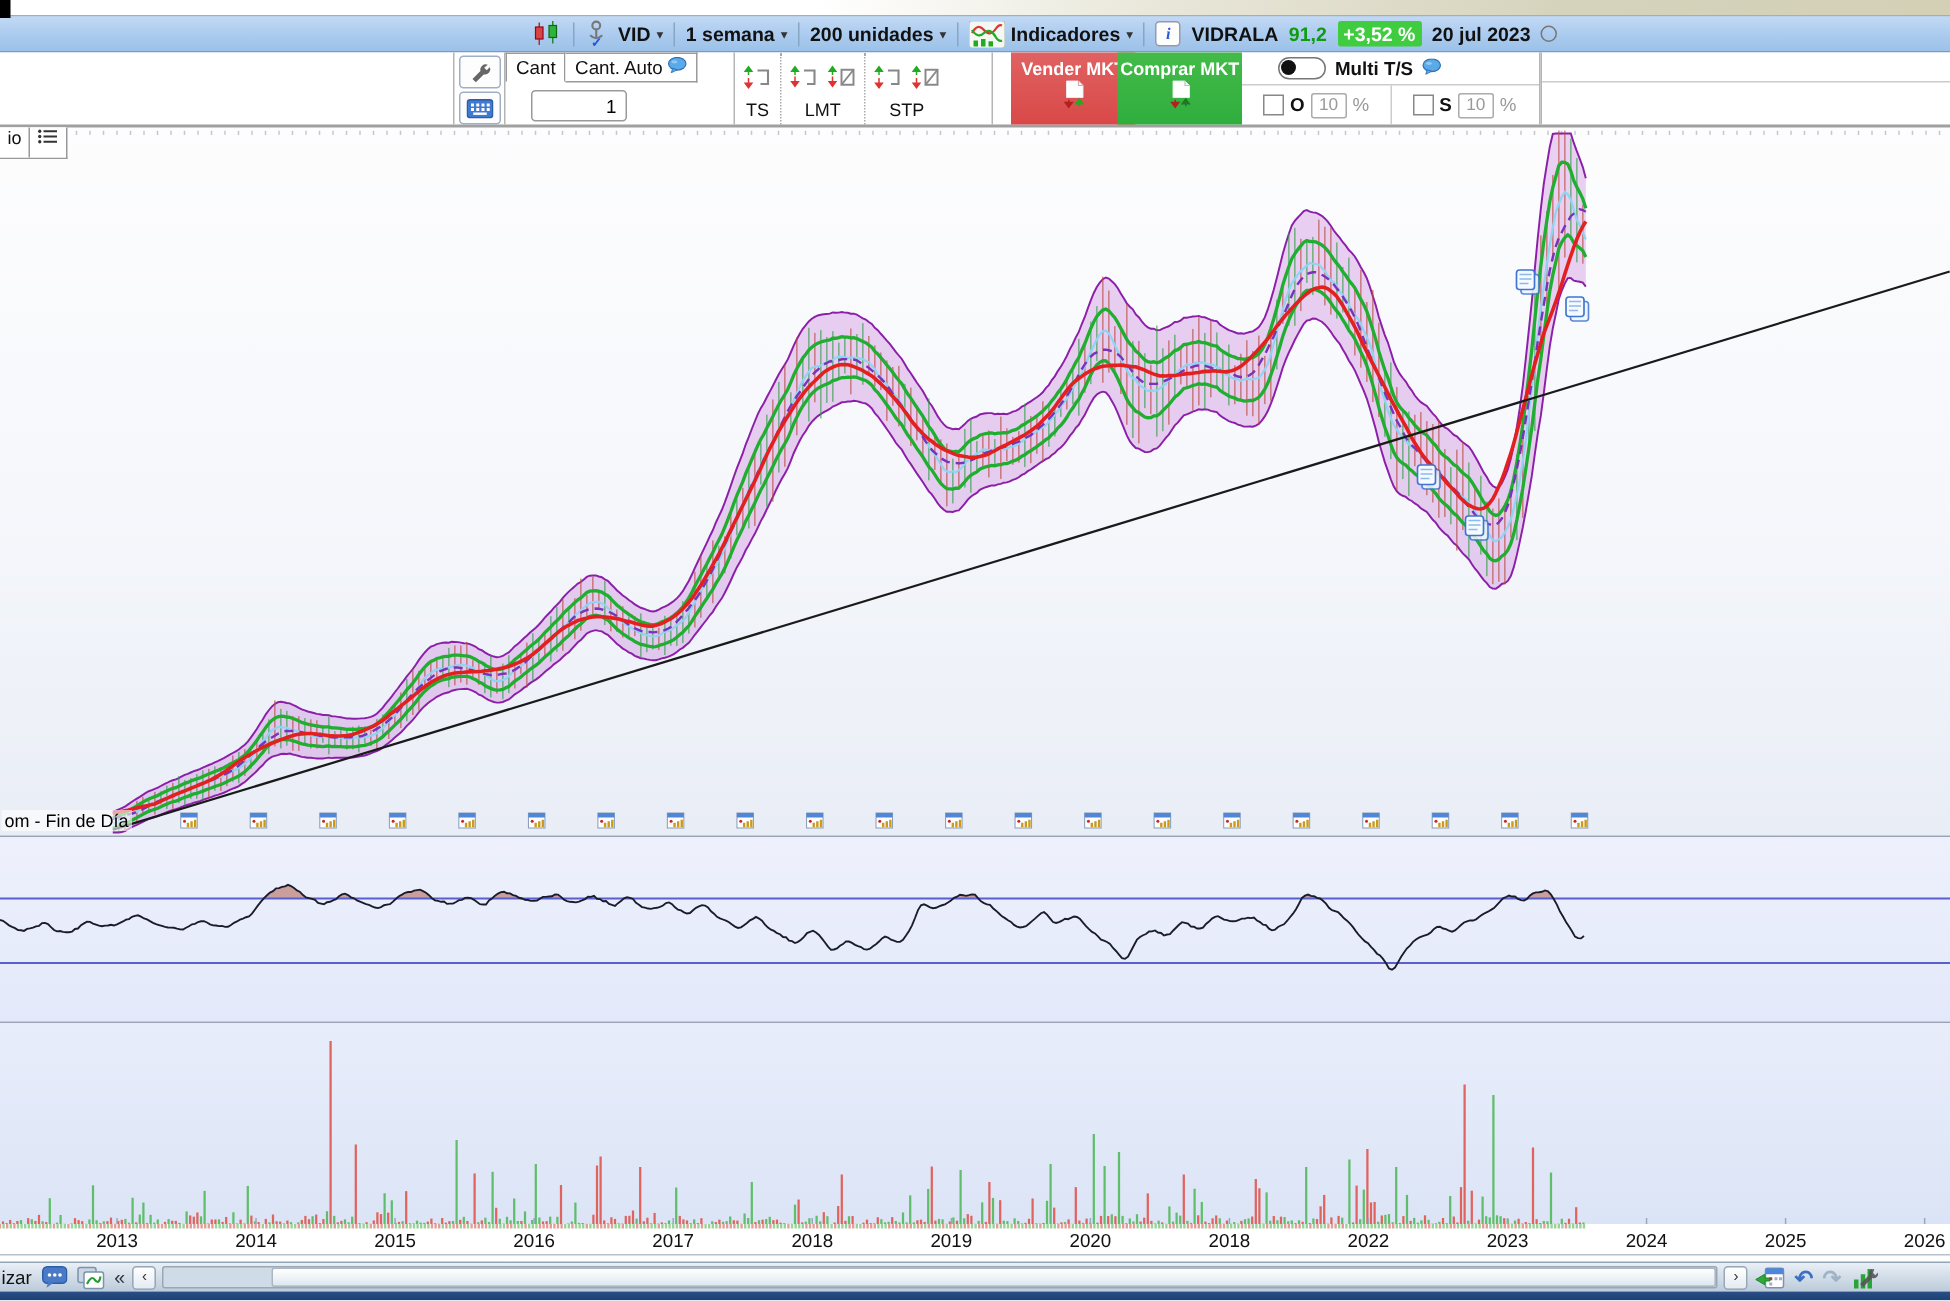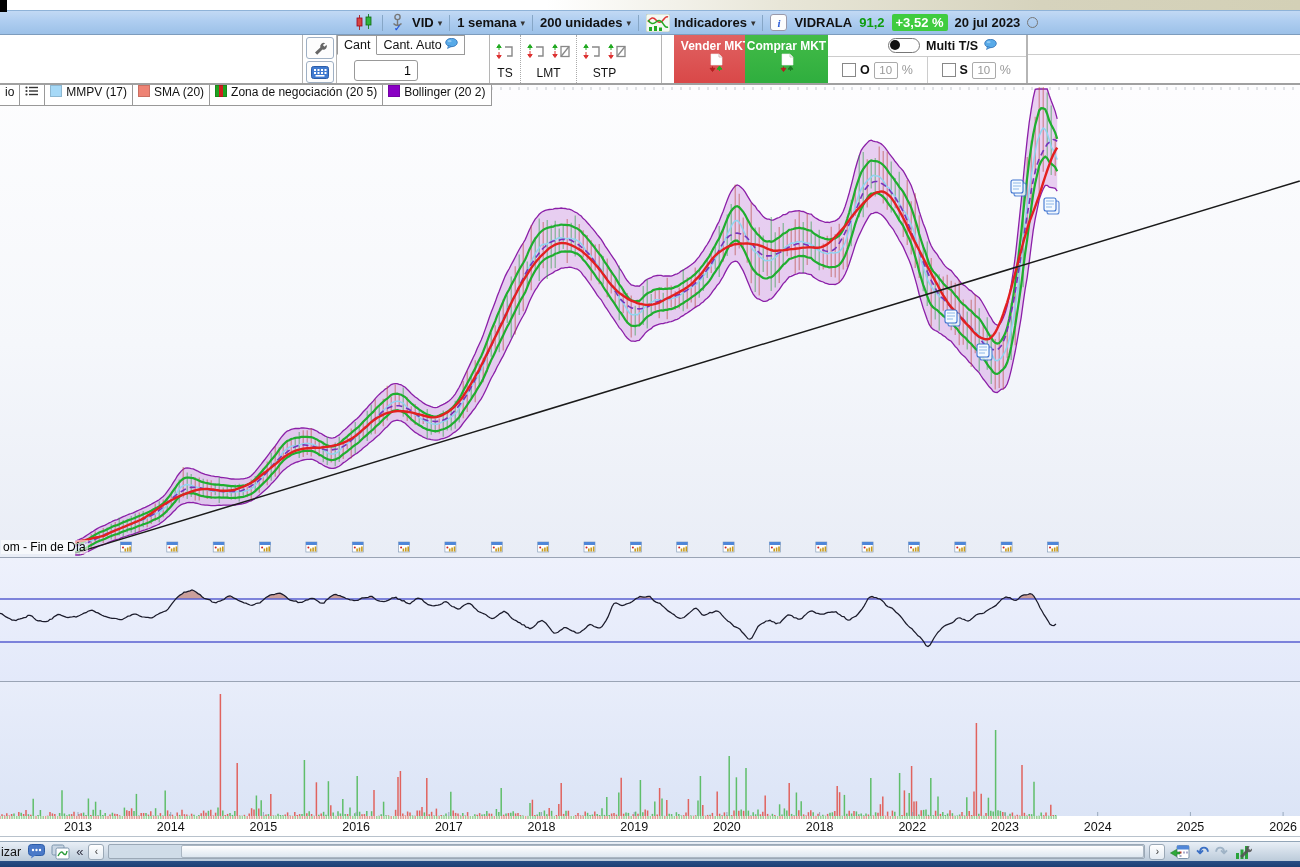--- a/index.html
+++ b/index.html
@@ -36,21 +36,21 @@
     text-align:right;padding-right:6px;font-size:12.5px;font-family:"Liberation Sans",sans-serif;}
   .ot-types{left:490px;width:172px;border-right:1px solid #b5b5b5;display:flex;}
   .grp{display:flex;flex-direction:column;align-items:center;justify-content:center;gap:2px;padding:0 5px;cursor:pointer;}
   .grp + .grp{border-left:1px dotted #aaa;}
   .grp .ic-row{display:flex;gap:5px;align-items:center;height:26px;}
   .grp .lbl{font-size:12px;}
   .ot-sell{left:674px;width:83px;background:linear-gradient(180deg,#e06262,#d94848);color:#fff;text-align:center;cursor:pointer;}
   .ot-buy{left:745px;width:83px;background:linear-gradient(180deg,#43bb48,#2fae3e);color:#fff;text-align:center;cursor:pointer;}
   .mkt-lbl{font-size:12px;font-weight:bold;margin-top:4px;}
   .ot-multi{left:828px;width:199px;border-right:1px solid #b5b5b5;}
-  .mt-row1{height:21px;display:flex;align-items:center;gap:6px;padding-left:60px;border-bottom:1px solid #ccc;}
+  .mt-row1{height:21px;display:flex;align-items:center;gap:6px;padding-left:24px;border-bottom:1px solid #ccc;}
   .toggle{width:30px;height:13px;border:1px solid #777;border-radius:8px;background:#fff;position:relative;cursor:pointer;}
   .toggle .knob{position:absolute;left:1px;top:1px;width:10px;height:10px;border-radius:50%;background:#111;}
   .mt-row2{display:flex;height:26px;}
   .half{flex:1;display:flex;align-items:center;gap:4px;padding-left:14px;}
   .half + .half{border-left:1px solid #ccc;}
   .chk{width:12px;height:12px;border:1px solid #888;background:#fff;display:inline-block;cursor:pointer;}
   .pct-in{width:22px;height:15px;border:1px solid #aaa;border-radius:2px;color:#999;font-size:11.5px;text-align:center;font-family:"Liberation Sans",sans-serif;padding:0;}
   .gray{color:#999;}
   .bold{font-weight:bold;}
   .ot-right{left:1027px;width:273px;border-left:1px solid #b5b5b5;}
@@ -911,33 +911,20 @@
               <line x1="4" y1="6" x2="13" y2="6"></line>
               <line x1="4" y1="9.5" x2="13" y2="9.5"></line>
             </g>
             <g fill="#333">
               <circle cx="1.5" cy="2.5" r="1.1"></circle>
               <circle cx="1.5" cy="6" r="1.1"></circle>
               <circle cx="1.5" cy="9.5" r="1.1"></circle>
             </g>
           </svg>
       </span>
-      <span id="legend-chips"><span class="lg-cell">
-            <span class="swatch" style="background: rgb(166, 217, 247);"></span>
-            <span>MMPV (17)</span>
-          </span><span class="lg-cell">
-            <span class="swatch" style="background: rgb(238, 131, 116);"></span>
-            <span>SMA (20)</span>
-          </span><span class="lg-cell">
-            <span class="swatch" style="background: linear-gradient(90deg, rgb(31, 163, 33) 0px, rgb(31, 163, 33) 34%, rgb(207, 32, 32) 34%, rgb(207, 32, 32) 66%, rgb(31, 163, 33) 66%, rgb(31, 163, 33) 100%);"></span>
-            <span>Zona de negociación (20 5)</span>
-          </span><span class="lg-cell">
-            <span class="swatch" style="background: rgb(138, 0, 196);"></span>
-            <span>Bollinger (20 2)</span>
-          </span></span>
     </div>
     <div id="footer-note">om - Fin de Día</div>
   </div>
 
   <div id="osc-panel">
     <svg id="osc-svg" width="1300" height="123">
         <path d="M0,41.0L0.0,41.0L2.0,41.0L4.0,41.0L6.0,41.0L8.0,41.0L10.0,41.0L12.0,41.0L14.0,41.0L16.0,41.0L18.0,41.0L20.0,41.0L22.0,41.0L24.0,41.0L26.0,41.0L28.0,41.0L30.0,41.0L32.0,41.0L34.0,41.0L36.0,41.0L38.0,41.0L40.0,41.0L42.0,41.0L44.0,41.0L46.0,41.0L48.0,41.0L50.0,41.0L52.0,41.0L54.0,41.0L56.0,41.0L58.0,41.0L60.0,41.0L62.0,41.0L64.0,41.0L66.0,41.0L68.0,41.0L70.0,41.0L72.0,41.0L74.0,41.0L76.0,41.0L78.0,41.0L80.0,41.0L82.0,41.0L84.0,41.0L86.0,41.0L88.0,41.0L90.0,41.0L92.0,41.0L94.0,41.0L96.0,41.0L98.0,41.0L100.0,41.0L102.0,41.0L104.0,41.0L106.0,41.0L108.0,41.0L110.0,41.0L112.0,41.0L114.0,41.0L116.0,41.0L118.0,41.0L120.0,41.0L122.0,41.0L124.0,41.0L126.0,41.0L128.0,41.0L130.0,41.0L132.0,41.0L134.0,41.0L136.0,41.0L138.0,41.0L140.0,41.0L142.0,41.0L144.0,41.0L146.0,41.0L148.0,41.0L150.0,41.0L152.0,41.0L154.0,41.0L156.0,41.0L158.0,41.0L160.0,41.0L162.0,41.0L164.0,41.0L166.0,41.0L168.0,41.0L170.0,41.0L172.0,41.0L174.0,41.0L176.0,40.7L178.0,38.8L180.0,37.1L182.0,36.1L184.0,34.2L186.0,34.1L188.0,33.3L190.0,32.9L192.0,31.9L194.0,32.7L196.0,34.0L198.0,35.6L200.0,36.6L202.0,38.7L204.0,40.3L206.0,40.8L208.0,41.0L210.0,41.0L212.0,41.0L214.0,41.0L216.0,41.0L218.0,41.0L220.0,41.0L222.0,41.0L224.0,41.0L226.0,39.5L228.0,38.3L230.0,37.8L232.0,38.7L234.0,40.2L236.0,40.9L238.0,41.0L240.0,41.0L242.0,41.0L244.0,41.0L246.0,41.0L248.0,41.0L250.0,41.0L252.0,41.0L254.0,41.0L256.0,41.0L258.0,41.0L260.0,41.0L262.0,41.0L264.0,41.0L266.0,39.5L268.0,38.4L270.0,37.2L272.0,36.7L274.0,36.7L276.0,35.8L278.0,35.4L280.0,35.1L282.0,36.1L284.0,37.2L286.0,38.8L288.0,40.8L290.0,41.0L292.0,41.0L294.0,41.0L296.0,41.0L298.0,41.0L300.0,41.0L302.0,41.0L304.0,41.0L306.0,41.0L308.0,41.0L310.0,40.6L312.0,40.5L314.0,40.7L316.0,41.0L318.0,41.0L320.0,41.0L322.0,41.0L324.0,41.0L326.0,41.0L328.0,41.0L330.0,39.1L332.0,37.7L334.0,36.7L336.0,36.5L338.0,37.5L340.0,37.6L342.0,38.7L344.0,39.3L346.0,40.5L348.0,41.0L350.0,41.0L352.0,41.0L354.0,41.0L356.0,41.0L358.0,41.0L360.0,41.0L362.0,39.9L364.0,39.9L366.0,39.7L368.0,39.5L370.0,38.3L372.0,38.4L374.0,39.9L376.0,41.0L378.0,41.0L380.0,41.0L382.0,41.0L384.0,41.0L386.0,41.0L388.0,41.0L390.0,41.0L392.0,39.8L394.0,39.9L396.0,39.2L398.0,41.0L400.0,41.0L402.0,41.0L404.0,41.0L406.0,41.0L408.0,41.0L410.0,41.0L412.0,41.0L414.0,41.0L416.0,40.9L418.0,40.1L420.0,40.6L422.0,41.0L424.0,41.0L426.0,41.0L428.0,41.0L430.0,41.0L432.0,41.0L434.0,41.0L436.0,41.0L438.0,41.0L440.0,41.0L442.0,41.0L444.0,41.0L446.0,41.0L448.0,41.0L450.0,41.0L452.0,41.0L454.0,41.0L456.0,41.0L458.0,41.0L460.0,41.0L462.0,41.0L464.0,41.0L466.0,41.0L468.0,41.0L470.0,41.0L472.0,41.0L474.0,41.0L476.0,41.0L478.0,41.0L480.0,41.0L482.0,41.0L484.0,41.0L486.0,41.0L488.0,41.0L490.0,41.0L492.0,41.0L494.0,41.0L496.0,41.0L498.0,41.0L500.0,41.0L502.0,41.0L504.0,41.0L506.0,41.0L508.0,41.0L510.0,41.0L512.0,41.0L514.0,41.0L516.0,41.0L518.0,41.0L520.0,41.0L522.0,41.0L524.0,41.0L526.0,41.0L528.0,41.0L530.0,41.0L532.0,41.0L534.0,41.0L536.0,41.0L538.0,41.0L540.0,41.0L542.0,41.0L544.0,41.0L546.0,41.0L548.0,41.0L550.0,41.0L552.0,41.0L554.0,41.0L556.0,41.0L558.0,41.0L560.0,41.0L562.0,41.0L564.0,41.0L566.0,41.0L568.0,41.0L570.0,41.0L572.0,41.0L574.0,41.0L576.0,41.0L578.0,41.0L580.0,41.0L582.0,41.0L584.0,41.0L586.0,41.0L588.0,41.0L590.0,41.0L592.0,41.0L594.0,41.0L596.0,41.0L598.0,41.0L600.0,41.0L602.0,41.0L604.0,41.0L606.0,41.0L608.0,41.0L610.0,41.0L612.0,41.0L614.0,41.0L616.0,41.0L618.0,41.0L620.0,41.0L622.0,41.0L624.0,41.0L626.0,41.0L628.0,41.0L630.0,41.0L632.0,41.0L634.0,41.0L636.0,40.6L638.0,39.8L640.0,38.5L642.0,38.8L644.0,39.2L646.0,38.8L648.0,38.3L650.0,38.4L652.0,40.8L654.0,41.0L656.0,41.0L658.0,41.0L660.0,41.0L662.0,41.0L664.0,41.0L666.0,41.0L668.0,41.0L670.0,41.0L672.0,41.0L674.0,41.0L676.0,41.0L678.0,41.0L680.0,41.0L682.0,41.0L684.0,41.0L686.0,41.0L688.0,41.0L690.0,41.0L692.0,41.0L694.0,41.0L696.0,41.0L698.0,41.0L700.0,41.0L702.0,41.0L704.0,41.0L706.0,41.0L708.0,41.0L710.0,41.0L712.0,41.0L714.0,41.0L716.0,41.0L718.0,41.0L720.0,41.0L722.0,41.0L724.0,41.0L726.0,41.0L728.0,41.0L730.0,41.0L732.0,41.0L734.0,41.0L736.0,41.0L738.0,41.0L740.0,41.0L742.0,41.0L744.0,41.0L746.0,41.0L748.0,41.0L750.0,41.0L752.0,41.0L754.0,41.0L756.0,41.0L758.0,41.0L760.0,41.0L762.0,41.0L764.0,41.0L766.0,41.0L768.0,41.0L770.0,41.0L772.0,41.0L774.0,41.0L776.0,41.0L778.0,41.0L780.0,41.0L782.0,41.0L784.0,41.0L786.0,41.0L788.0,41.0L790.0,41.0L792.0,41.0L794.0,41.0L796.0,41.0L798.0,41.0L800.0,41.0L802.0,41.0L804.0,41.0L806.0,41.0L808.0,41.0L810.0,41.0L812.0,41.0L814.0,41.0L816.0,41.0L818.0,41.0L820.0,41.0L822.0,41.0L824.0,41.0L826.0,41.0L828.0,41.0L830.0,41.0L832.0,41.0L834.0,41.0L836.0,41.0L838.0,41.0L840.0,41.0L842.0,41.0L844.0,41.0L846.0,41.0L848.0,41.0L850.0,41.0L852.0,41.0L854.0,41.0L856.0,41.0L858.0,41.0L860.0,41.0L862.0,41.0L864.0,41.0L866.0,41.0L868.0,40.6L870.0,39.1L872.0,38.4L874.0,39.3L876.0,39.5L878.0,40.6L880.0,41.0L882.0,41.0L884.0,41.0L886.0,41.0L888.0,41.0L890.0,41.0L892.0,41.0L894.0,41.0L896.0,41.0L898.0,41.0L900.0,41.0L902.0,41.0L904.0,41.0L906.0,41.0L908.0,41.0L910.0,41.0L912.0,41.0L914.0,41.0L916.0,41.0L918.0,41.0L920.0,41.0L922.0,41.0L924.0,41.0L926.0,41.0L928.0,41.0L930.0,41.0L932.0,41.0L934.0,41.0L936.0,41.0L938.0,41.0L940.0,41.0L942.0,41.0L944.0,41.0L946.0,41.0L948.0,41.0L950.0,41.0L952.0,41.0L954.0,41.0L956.0,41.0L958.0,41.0L960.0,41.0L962.0,41.0L964.0,41.0L966.0,41.0L968.0,41.0L970.0,41.0L972.0,41.0L974.0,41.0L976.0,41.0L978.0,41.0L980.0,41.0L982.0,41.0L984.0,41.0L986.0,41.0L988.0,41.0L990.0,41.0L992.0,41.0L994.0,41.0L996.0,41.0L998.0,41.0L1000.0,41.0L1002.0,40.9L1004.0,40.0L1006.0,39.0L1008.0,39.7L1010.0,39.7L1012.0,41.0L1014.0,41.0L1016.0,41.0L1018.0,41.0L1020.0,39.0L1022.0,37.6L1024.0,36.9L1026.0,36.8L1028.0,36.5L1030.0,35.6L1032.0,36.2L1034.0,38.4L1036.0,41.0L1038.0,41.0L1040.0,41.0L1042.0,41.0L1044.0,41.0L1046.0,41.0L1048.0,41.0L1050.0,41.0L1052.0,41.0L1054.0,41.0L1056.0,41.0L1056.0,41.0Z" fill="rgba(170,80,60,0.5)" stroke="none"></path>
         <line x1="0" y1="41" x2="1300" y2="41" stroke="#585fd0" stroke-width="1.3"></line>
         <line x1="0" y1="84" x2="1300" y2="84" stroke="#585fd0" stroke-width="1.3"></line>
         <path d="M0.0,55.3L2.0,55.9L4.0,57.4L6.0,58.9L8.0,59.9L10.0,60.8L12.0,62.1L14.0,62.2L16.0,62.6L18.0,61.3L20.0,60.9L22.0,60.4L24.0,59.6L26.0,59.3L28.0,57.4L30.0,57.3L32.0,58.1L34.0,60.1L36.0,62.0L38.0,62.9L40.0,62.7L42.0,63.3L44.0,63.5L46.0,63.5L48.0,63.1L50.0,61.3L52.0,61.0L54.0,58.8L56.0,57.6L58.0,56.4L60.0,56.6L62.0,57.7L64.0,58.4L66.0,59.1L68.0,59.5L70.0,59.1L72.0,59.0L74.0,58.5L76.0,59.0L78.0,58.2L80.0,57.3L82.0,56.3L84.0,55.1L86.0,54.7L88.0,53.2L90.0,52.6L92.0,52.2L94.0,53.1L96.0,54.3L98.0,54.9L100.0,56.1L102.0,57.2L104.0,58.1L106.0,58.7L108.0,59.3L110.0,59.9L112.0,60.3L114.0,60.4L116.0,60.5L118.0,61.1L120.0,61.6L122.0,61.7L124.0,60.5L126.0,59.5L128.0,58.2L130.0,57.9L132.0,56.7L134.0,56.2L136.0,56.1L138.0,57.0L140.0,58.2L142.0,58.9L144.0,59.0L146.0,59.4L148.0,59.3L150.0,59.9L152.0,59.8L154.0,58.7L156.0,57.2L158.0,56.3L160.0,55.1L162.0,54.4L164.0,53.5L166.0,52.9L168.0,51.1L170.0,48.3L172.0,45.6L174.0,43.1L176.0,40.7L178.0,38.8L180.0,37.1L182.0,36.1L184.0,34.2L186.0,34.1L188.0,33.3L190.0,32.9L192.0,31.9L194.0,32.7L196.0,34.0L198.0,35.6L200.0,36.6L202.0,38.7L204.0,40.3L206.0,40.8L208.0,41.3L210.0,41.9L212.0,44.0L214.0,44.4L216.0,44.8L218.0,43.5L220.0,43.2L222.0,42.2L224.0,41.5L226.0,39.5L228.0,38.3L230.0,37.8L232.0,38.7L234.0,40.2L236.0,40.9L238.0,42.3L240.0,43.1L242.0,43.9L244.0,44.8L246.0,45.2L248.0,46.2L250.0,47.0L252.0,47.4L254.0,46.7L256.0,45.5L258.0,45.1L260.0,44.8L262.0,43.1L264.0,41.2L266.0,39.5L268.0,38.4L270.0,37.2L272.0,36.7L274.0,36.7L276.0,35.8L278.0,35.4L280.0,35.1L282.0,36.1L284.0,37.2L286.0,38.8L288.0,40.8L290.0,42.2L292.0,42.6L294.0,43.2L296.0,43.0L298.0,44.6L300.0,44.4L302.0,44.4L304.0,43.3L306.0,42.1L308.0,41.9L310.0,40.6L312.0,40.5L314.0,40.7L316.0,41.9L318.0,43.3L320.0,44.8L322.0,45.0L324.0,45.0L326.0,42.3L328.0,41.0L330.0,39.1L332.0,37.7L334.0,36.7L336.0,36.5L338.0,37.5L340.0,37.6L342.0,38.7L344.0,39.3L346.0,40.5L348.0,41.0L350.0,41.9L352.0,42.0L354.0,42.6L356.0,42.5L358.0,42.4L360.0,41.1L362.0,39.9L364.0,39.9L366.0,39.7L368.0,39.5L370.0,38.3L372.0,38.4L374.0,39.9L376.0,41.8L378.0,42.7L380.0,43.2L382.0,43.3L384.0,43.6L386.0,43.1L388.0,42.3L390.0,41.4L392.0,39.8L394.0,39.9L396.0,39.2L398.0,41.2L400.0,41.4L402.0,42.8L404.0,42.7L406.0,44.6L408.0,45.3L410.0,45.9L412.0,44.1L414.0,42.7L416.0,40.9L418.0,40.1L420.0,40.6L422.0,41.3L424.0,43.9L426.0,45.1L428.0,46.7L430.0,47.1L432.0,47.7L434.0,47.9L436.0,47.4L438.0,47.2L440.0,46.6L442.0,45.7L444.0,44.0L446.0,43.6L448.0,44.8L450.0,46.9L452.0,48.5L454.0,48.9L456.0,50.2L458.0,51.0L460.0,50.7L462.0,48.8L464.0,47.2L466.0,46.3L468.0,45.4L470.0,45.7L472.0,47.0L474.0,49.5L476.0,51.1L478.0,53.2L480.0,54.2L482.0,55.0L484.0,55.8L486.0,56.8L488.0,58.4L490.0,59.7L492.0,60.6L494.0,60.2L496.0,58.8L498.0,57.3L500.0,55.6L502.0,54.6L504.0,53.3L506.0,54.4L508.0,55.8L510.0,58.4L512.0,60.4L514.0,61.8L516.0,62.6L518.0,64.1L520.0,64.8L522.0,66.7L524.0,66.8L526.0,69.1L528.0,69.4L530.0,70.7L532.0,69.9L534.0,68.5L536.0,66.6L538.0,64.1L540.0,63.3L542.0,62.5L544.0,63.7L546.0,65.3L548.0,67.8L550.0,70.3L552.0,73.1L554.0,75.2L556.0,75.0L558.0,74.3L560.0,72.5L562.0,71.4L564.0,69.6L566.0,69.7L568.0,70.6L570.0,71.9L572.0,72.8L574.0,73.4L576.0,74.8L578.0,75.1L580.0,74.5L582.0,72.8L584.0,71.5L586.0,69.7L588.0,67.6L590.0,66.4L592.0,67.0L594.0,68.5L596.0,69.1L598.0,69.9L600.0,69.9L602.0,68.6L604.0,65.7L606.0,62.6L608.0,58.9L610.0,54.0L612.0,48.7L614.0,45.5L616.0,44.9L618.0,45.8L620.0,46.9L622.0,47.5L624.0,47.2L626.0,46.2L628.0,45.5L630.0,44.9L632.0,43.7L634.0,42.3L636.0,40.6L638.0,39.8L640.0,38.5L642.0,38.8L644.0,39.2L646.0,38.8L648.0,38.3L650.0,38.4L652.0,40.8L654.0,42.9L656.0,44.1L658.0,44.9L660.0,45.3L662.0,47.5L664.0,49.1L666.0,51.0L668.0,52.9L670.0,54.1L672.0,55.5L674.0,56.6L676.0,58.6L678.0,59.7L680.0,60.3L682.0,60.0L684.0,59.5L686.0,57.8L688.0,56.1L690.0,54.4L692.0,52.6L694.0,50.8L696.0,50.1L698.0,51.7L700.0,54.2L702.0,56.7L704.0,57.3L706.0,56.7L708.0,55.8L710.0,54.5L712.0,54.8L714.0,53.9L716.0,53.0L718.0,53.3L720.0,54.6L722.0,57.1L724.0,59.4L726.0,61.4L728.0,63.3L730.0,64.3L732.0,66.3L734.0,68.4L736.0,69.1L738.0,70.0L740.0,71.3L742.0,74.0L744.0,76.0L746.0,78.4L748.0,80.8L750.0,81.2L752.0,79.8L754.0,76.0L756.0,72.2L758.0,68.4L760.0,66.7L762.0,65.5L764.0,64.7L766.0,63.0L768.0,62.9L770.0,62.3L772.0,63.7L774.0,64.0L776.0,65.7L778.0,65.0L780.0,64.8L782.0,62.5L784.0,60.5L786.0,58.5L788.0,56.8L790.0,57.2L792.0,57.7L794.0,59.7L796.0,59.8L798.0,61.0L800.0,61.0L802.0,60.4L804.0,58.0L806.0,56.4L808.0,54.4L810.0,53.3L812.0,52.8L814.0,53.9L816.0,55.1L818.0,55.4L820.0,56.1L822.0,56.2L824.0,56.1L826.0,55.2L828.0,54.4L830.0,54.4L832.0,53.8L834.0,54.1L836.0,53.7L838.0,55.7L840.0,56.7L842.0,58.4L844.0,58.7L846.0,61.1L848.0,62.2L850.0,61.8L852.0,60.0L854.0,59.0L856.0,58.2L858.0,56.0L860.0,53.5L862.0,51.1L864.0,48.1L866.0,44.5L868.0,40.6L870.0,39.1L872.0,38.4L874.0,39.3L876.0,39.5L878.0,40.6L880.0,41.0L882.0,42.5L884.0,44.4L886.0,47.2L888.0,48.8L890.0,49.4L892.0,50.1L894.0,52.0L896.0,54.2L898.0,55.8L900.0,57.8L902.0,60.1L904.0,62.9L906.0,65.5L908.0,67.6L910.0,69.6L912.0,70.8L914.0,73.3L916.0,75.3L918.0,77.8L920.0,79.0L922.0,81.3L924.0,84.2L926.0,87.6L928.0,88.5L930.0,87.0L932.0,83.6L934.0,80.0L936.0,77.0L938.0,74.2L940.0,72.4L942.0,69.9L944.0,68.3L946.0,67.1L948.0,66.3L950.0,65.6L952.0,64.9L954.0,63.5L956.0,61.3L958.0,60.0L960.0,59.8L962.0,61.0L964.0,61.4L966.0,62.5L968.0,63.1L970.0,62.3L972.0,60.6L974.0,58.7L976.0,57.0L978.0,56.2L980.0,55.6L982.0,55.7L984.0,55.0L986.0,53.3L988.0,51.9L990.0,50.7L992.0,49.8L994.0,48.6L996.0,47.4L998.0,45.2L1000.0,43.1L1002.0,40.9L1004.0,40.0L1006.0,39.0L1008.0,39.7L1010.0,39.7L1012.0,41.3L1014.0,42.1L1016.0,42.3L1018.0,41.3L1020.0,39.0L1022.0,37.6L1024.0,36.9L1026.0,36.8L1028.0,36.5L1030.0,35.6L1032.0,36.2L1034.0,38.4L1036.0,41.7L1038.0,45.2L1040.0,49.7L1042.0,53.0L1044.0,56.7L1046.0,59.7L1048.0,62.8L1050.0,66.4L1052.0,67.4L1054.0,67.6L1056.0,66.0" fill="none" stroke="#1b1b2b" stroke-width="1.25"></path>

